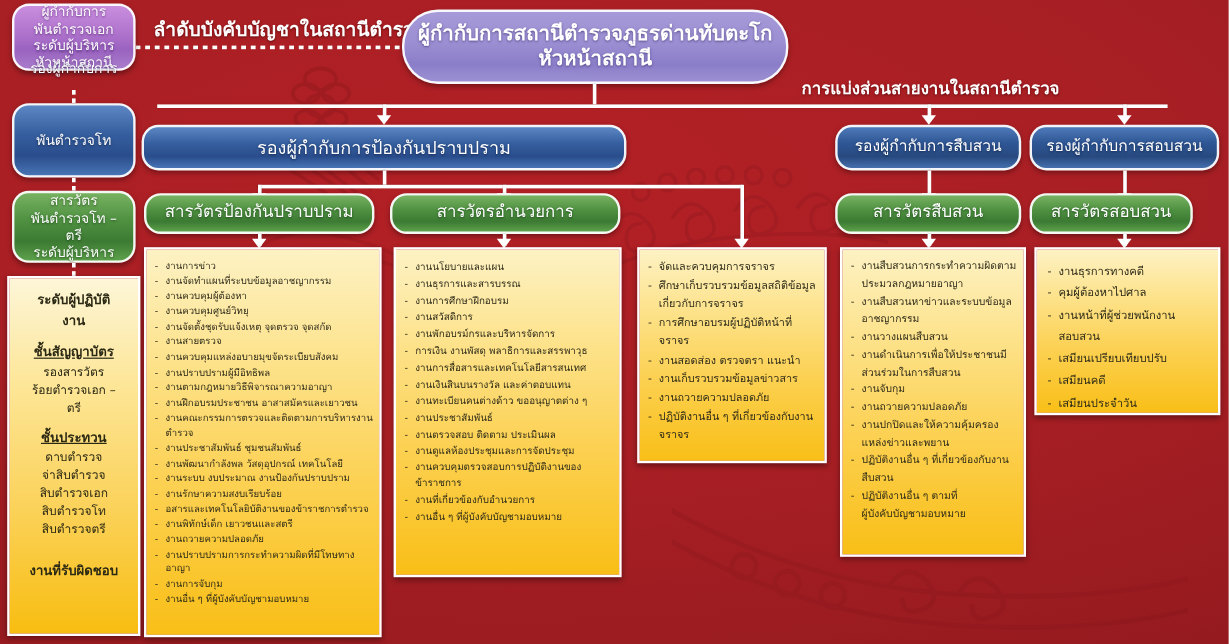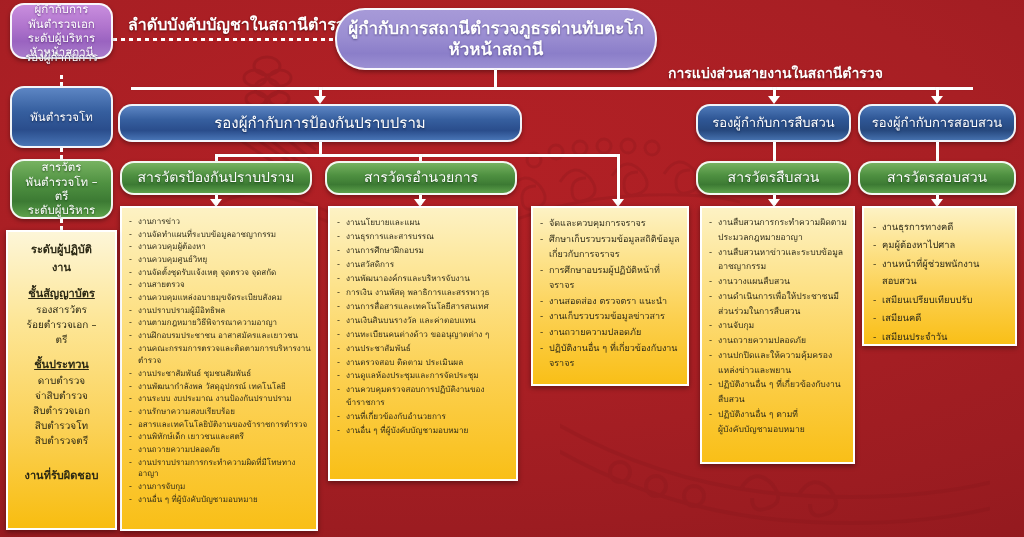--- a/index.html
+++ b/index.html
@@ -241,21 +241,21 @@
   </div>
 
   <div class="node green" style="left:325px; top:161px; width:192px; height:34px; font-size:14px;">
     <span>สารวัตรอำนวยการ</span>
   </div>
 
   <div class="node green" style="left:696px; top:161px; width:155px; height:34px; font-size:14px;">
     <span>สารวัตรสืบสวน</span>
   </div>
 
-  <div class="node green" style="left:858px; top:161px; width:158px; height:34px; font-size:14px;">
+  <div class="node green" style="left:858px; top:161px; width:136px; height:34px; font-size:14px;">
     <span>สารวัตรสอบสวน</span>
   </div>
 
   <div class="conn v" style="left:215px; top:195px; height:10px;"></div>
   <div class="arrow" style="left:210px; top:199px;"></div>
 
   <div class="conn v" style="left:419px; top:195px; height:10px;"></div>
   <div class="arrow" style="left:414px; top:199px;"></div>
 
   <div class="conn v" style="left:773px; top:195px; height:10px;"></div>
@@ -290,21 +290,21 @@
         <li>งานอื่น ๆ ที่ผู้บังคับบัญชามอบหมาย</li>
       </ul>
   </div>
 
   <div class="panel" style="left:328px; top:206px; width:190px; height:275px; padding:8px 5px 5px 7px;">
     <ul style="font-size:8.2px; line-height:1.58;">
         <li>งานนโยบายและแผน</li>
         <li>งานธุรการและสารบรรณ</li>
         <li>งานการศึกษาฝึกอบรม</li>
         <li>งานสวัสดิการ</li>
-        <li>งานพัฒนาองค์กรและบริหารจับงาน</li>
+        <li>งานพักอบรม์กรและบริหารจัดการ</li>
         <li>การเงิน งานพัสดุ พลาธิการและสรรพาวุธ</li>
         <li>งานการสื่อสารและเทคโนโลยีสารสนเทศ</li>
         <li>งานเงินสินบนรางวัล และค่าตอบแทน</li>
         <li>งานทะเบียนคนต่างด้าว ขออนุญาตต่าง ๆ</li>
         <li>งานประชาสัมพันธ์</li>
         <li>งานตรวจสอบ ติดตาม ประเมินผล</li>
         <li>งานดูแลห้องประชุมและการจัดประชุม</li>
         <li>งานควบคุมตรวจสอบการปฏิบัติงานของข้าราชการ</li>
         <li>งานที่เกี่ยวข้องกับอำนวยการ</li>
         <li>งานอื่น ๆ ที่ผู้บังคับบัญชามอบหมาย</li>

